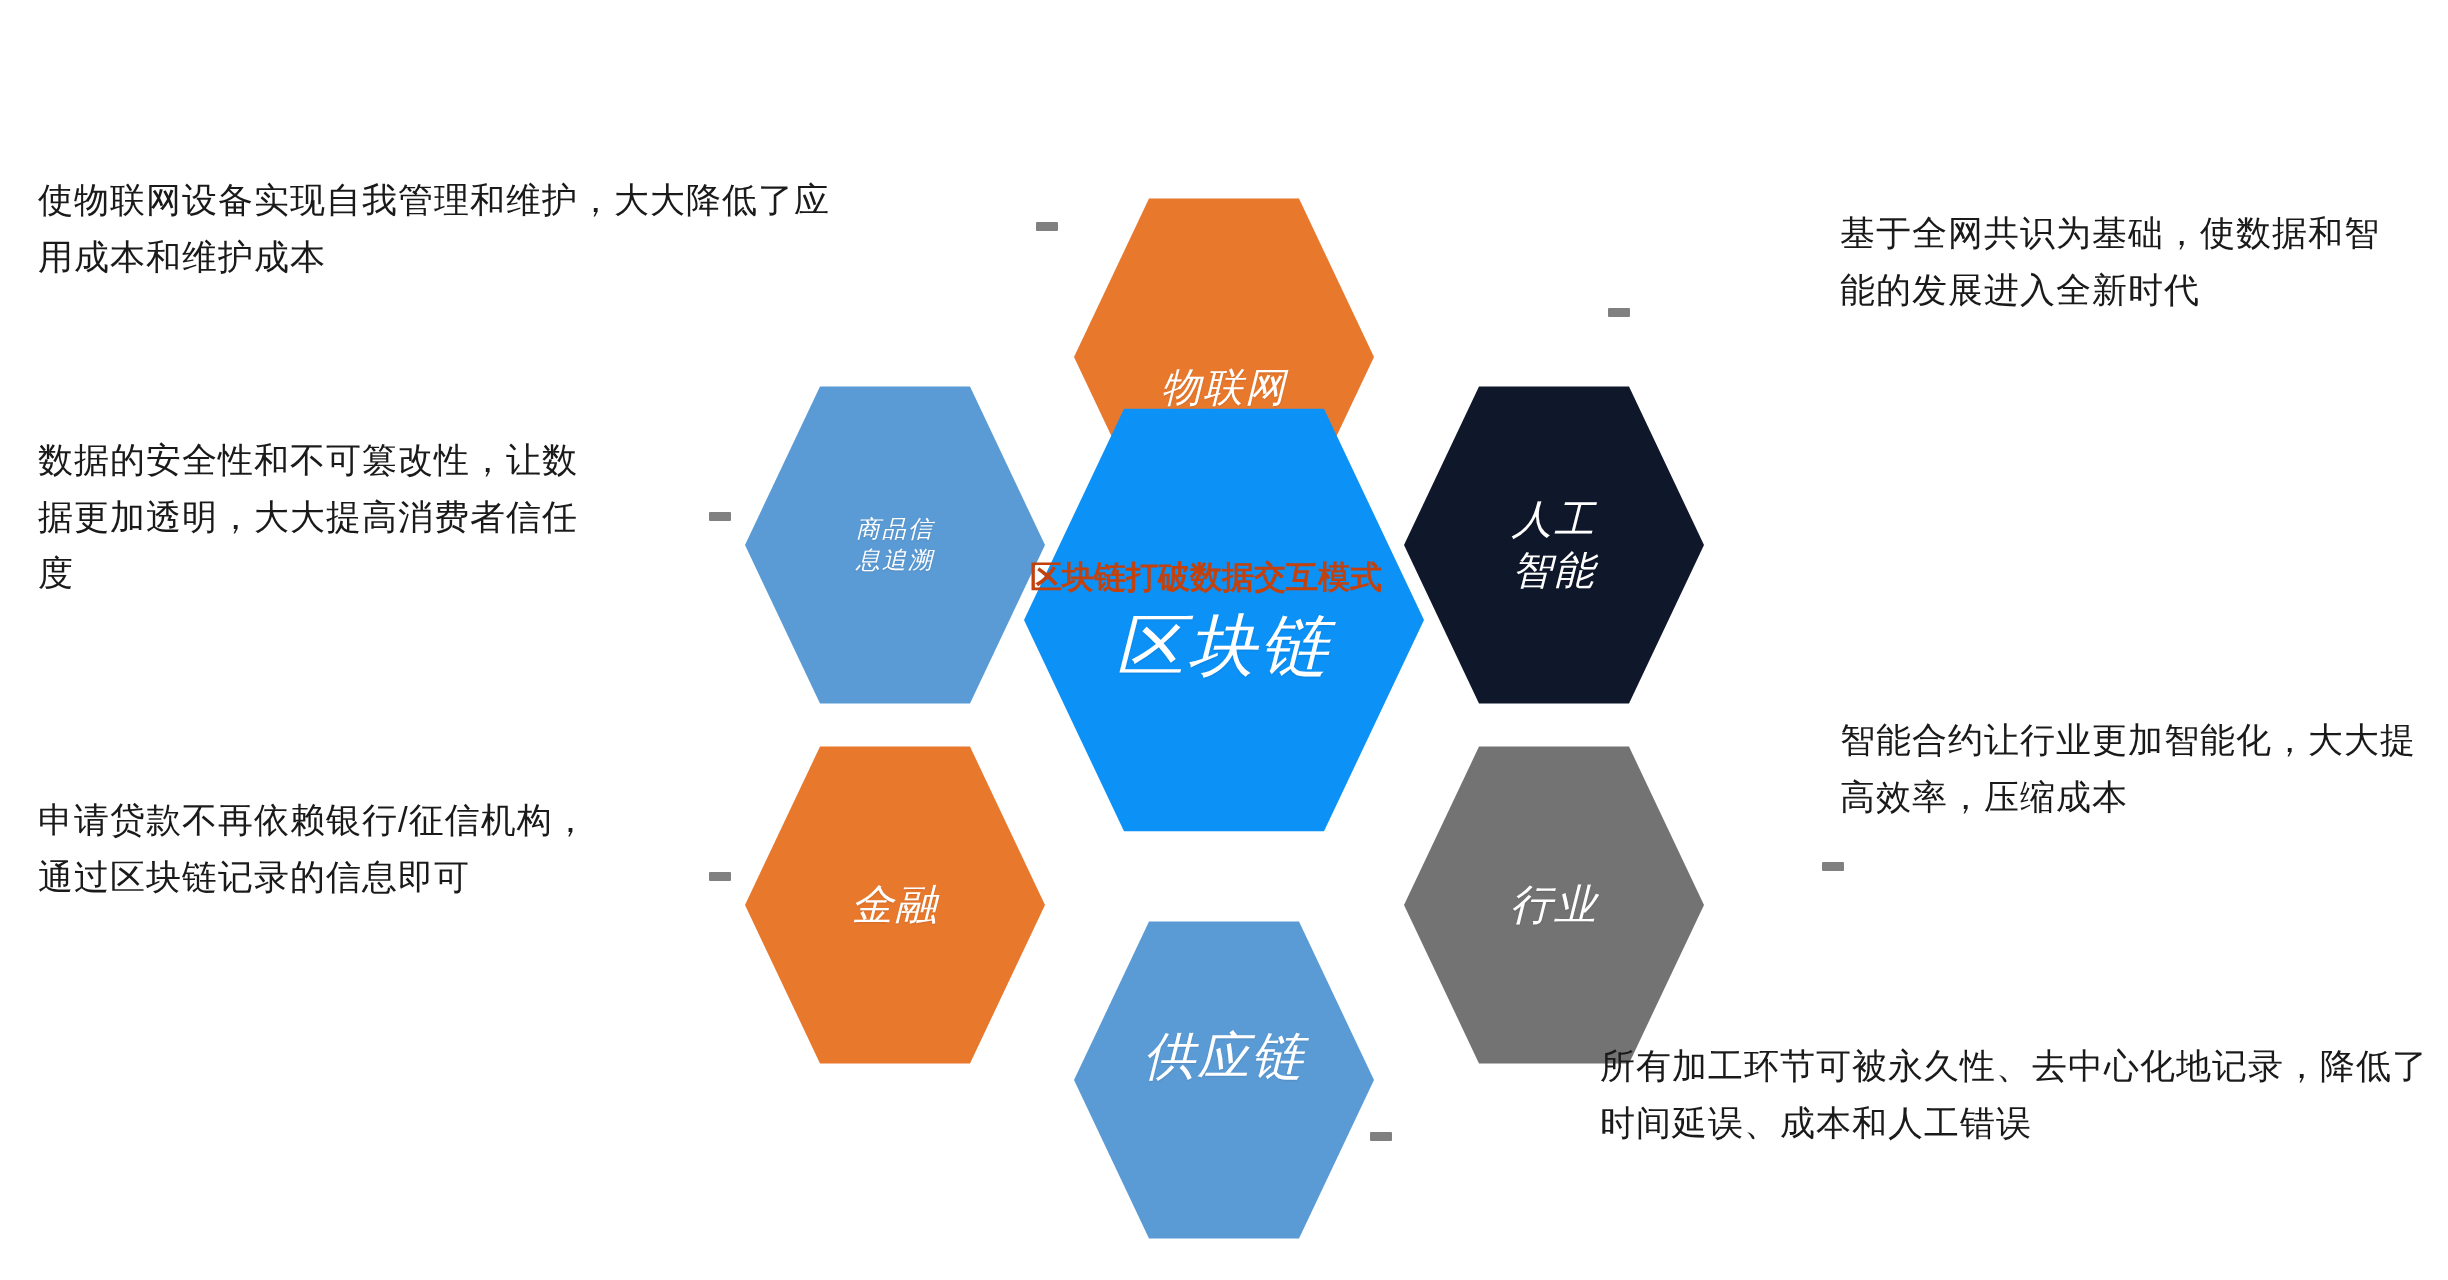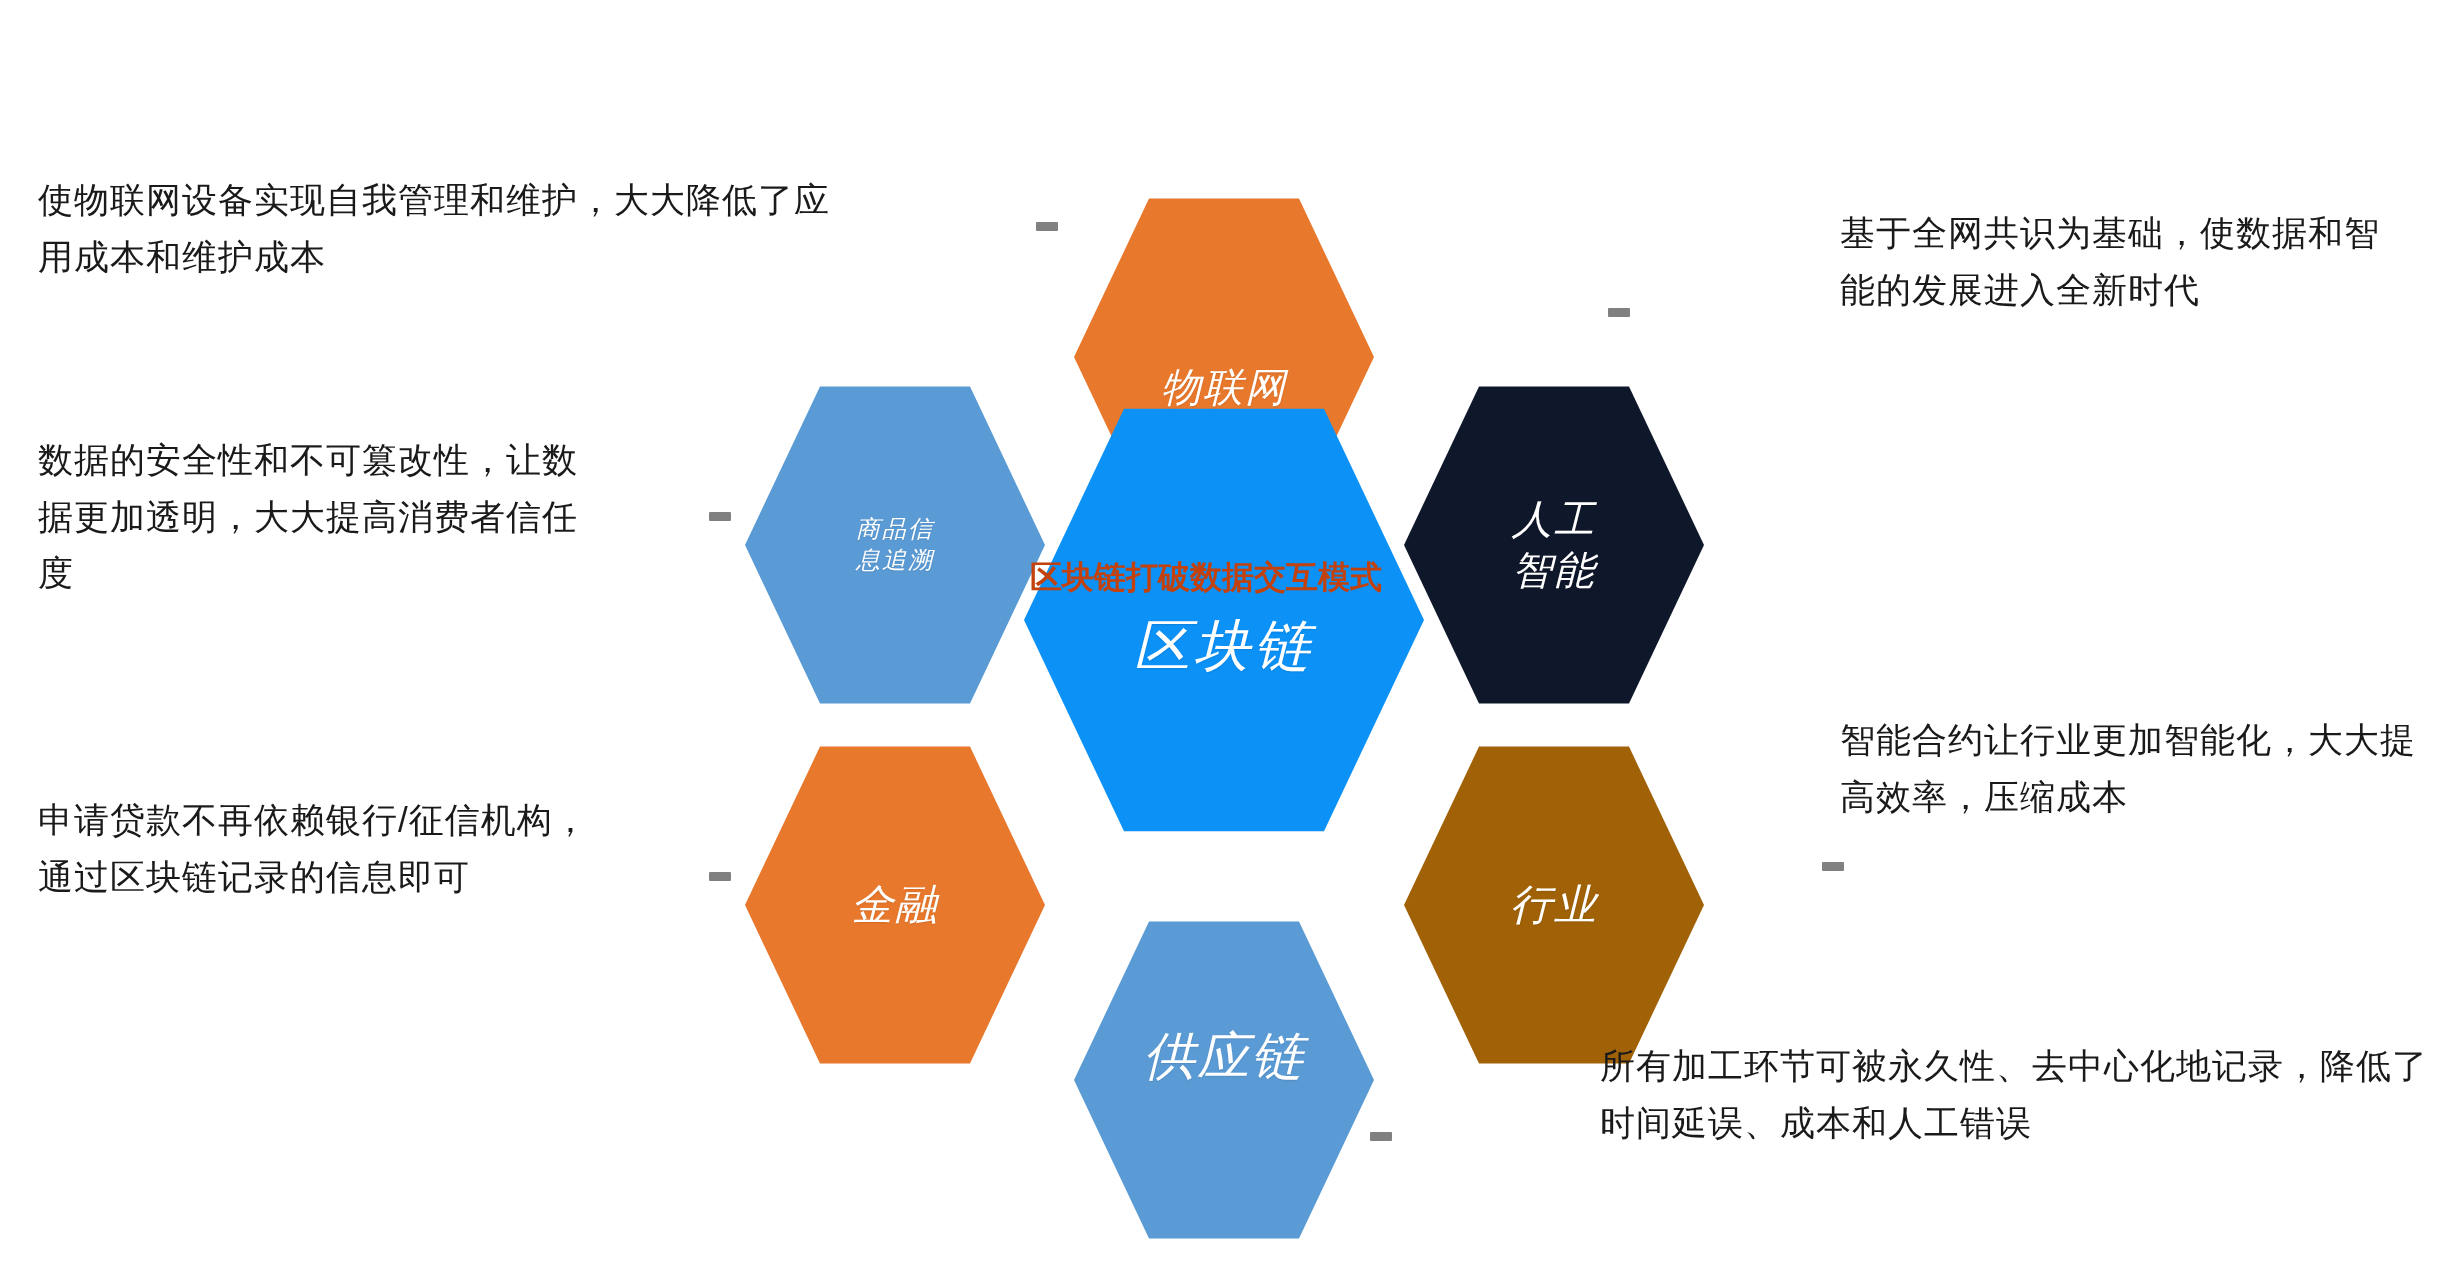--- a/index.html
+++ b/index.html
@@ -23,35 +23,35 @@
     color:#ffffff;
     font-weight:400;
     line-height:1.28;
     letter-spacing:2px;
     text-shadow:0 1px 2px rgba(0,0,0,.10);
     white-space:pre-line;
     font-style:italic;
   }
 
   .hex-center { width:400px; height:440px; left:1024px; top:400px; background:#0C91F7; z-index:5; }
-  .hex-center .hex-label { font-size:56px; letter-spacing:4px; padding-top:52px; }
+  .hex-center .hex-label { font-size:68px; letter-spacing:4px; padding-top:52px; }
 
   .hex-top      { width:300px; height:330px; left:1074px; top:192px;  background:#E8782C; }
   .hex-top .hex-label { font-size:40px; padding-top:62px; }
 
   .hex-upleft   { width:300px; height:330px; left:745px;  top:380px;  background:#5B9BD5; }
   .hex-upleft .hex-label { font-size:24px; }
 
   .hex-upright  { width:300px; height:330px; left:1404px; top:380px;  background:#0f172a; }
   .hex-upright .hex-label { font-size:40px; }
 
   .hex-lowleft  { width:300px; height:330px; left:745px;  top:740px;  background:#E8782C; }
   .hex-lowleft .hex-label { font-size:42px; }
 
-  .hex-lowright { width:300px; height:330px; left:1404px; top:740px;  background:#a16207; }
+  .hex-lowright { width:300px; height:330px; left:1404px; top:740px;  background:#737373; }
   .hex-lowright .hex-label { font-size:42px; }
 
   .hex-bottom   { width:300px; height:330px; left:1074px; top:915px;  background:#5B9BD5; }
   .hex-bottom .hex-label { font-size:52px; padding-bottom:48px; }
 
   
   .center-overlay {
     position:absolute; left:1030px; top:555px; width:368px;
     color:#c2410c; font-weight:bold; font-size:32px; line-height:1.42;
     z-index:9; letter-spacing:0px;

